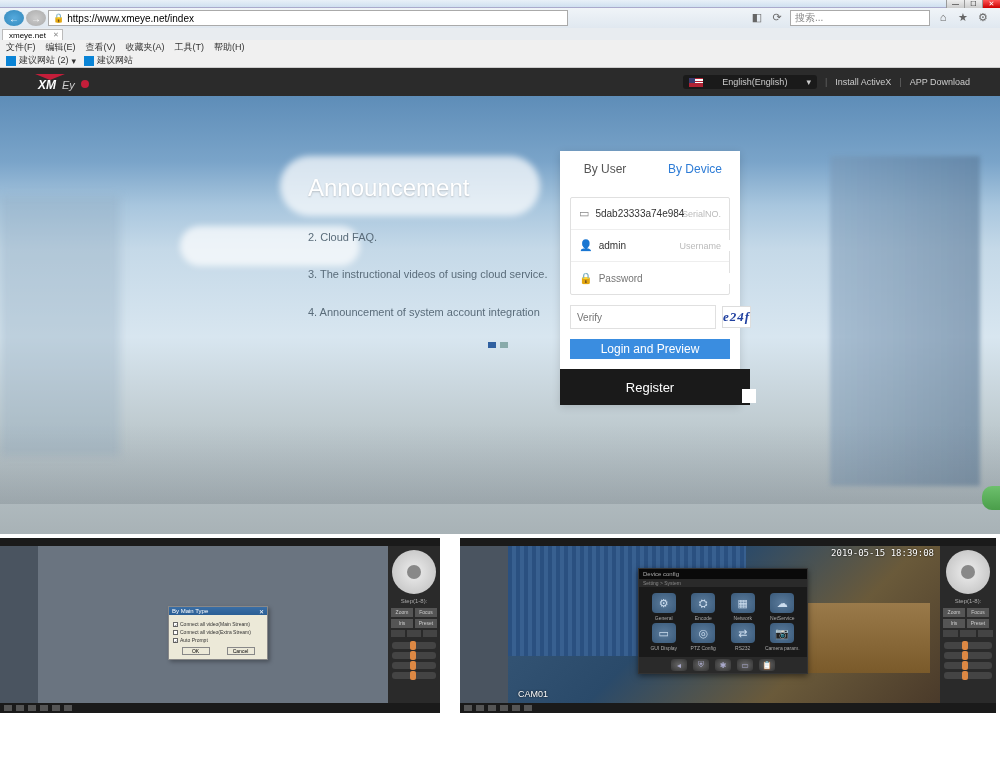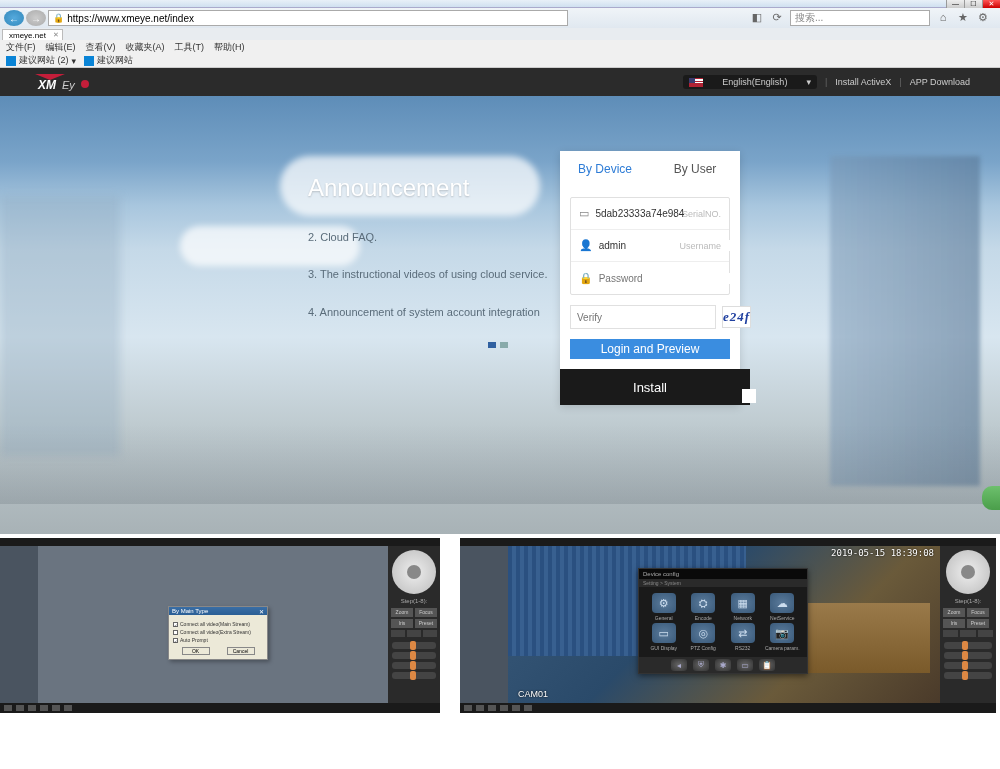--- a/index.html
+++ b/index.html
@@ -225,22 +225,22 @@
     <div class="ann-item">3. The instructional videos of using cloud service.</div>
     <div class="ann-item">4. Announcement of system account integration</div>
     <div class="pager-dots">
       <div class="dot active"></div>
       <div class="dot"></div>
     </div>
   </div>
 
   <div class="login-panel">
     <div class="login-tabs">
+      <div class="login-tab">By User</div>
       <div class="login-tab active">By Device</div>
-      <div class="login-tab">By User</div>
     </div>
     <div class="login-body">
       <div class="input-group">
         <div class="input-row">
           <span class="input-icon">▭</span>
           <input class="input-field" value="5dab23333a74e984" style="">
           <span class="input-ph">SerialNO.</span>
         </div>
         <div class="input-row">
           <span class="input-icon">👤</span>
@@ -252,21 +252,21 @@
           <input class="input-field" type="password" placeholder="Password" style="">
         </div>
       </div>
       <div class="verify-row">
         <input class="verify-input" placeholder="Verify" style="">
         <div class="captcha">e24f</div>
       </div>
       <button class="login-btn">Login and Preview</button>
     </div>
     <div class="register-bar">
-      <span>Install</span>
+      <span>Register</span>
       <div class="corner-deco"></div>
       <div class="qr-deco"></div>
     </div>
   </div>
 
   <div class="chat-bubble"></div>
 </div>
 
 <div class="bottom-area">
 

